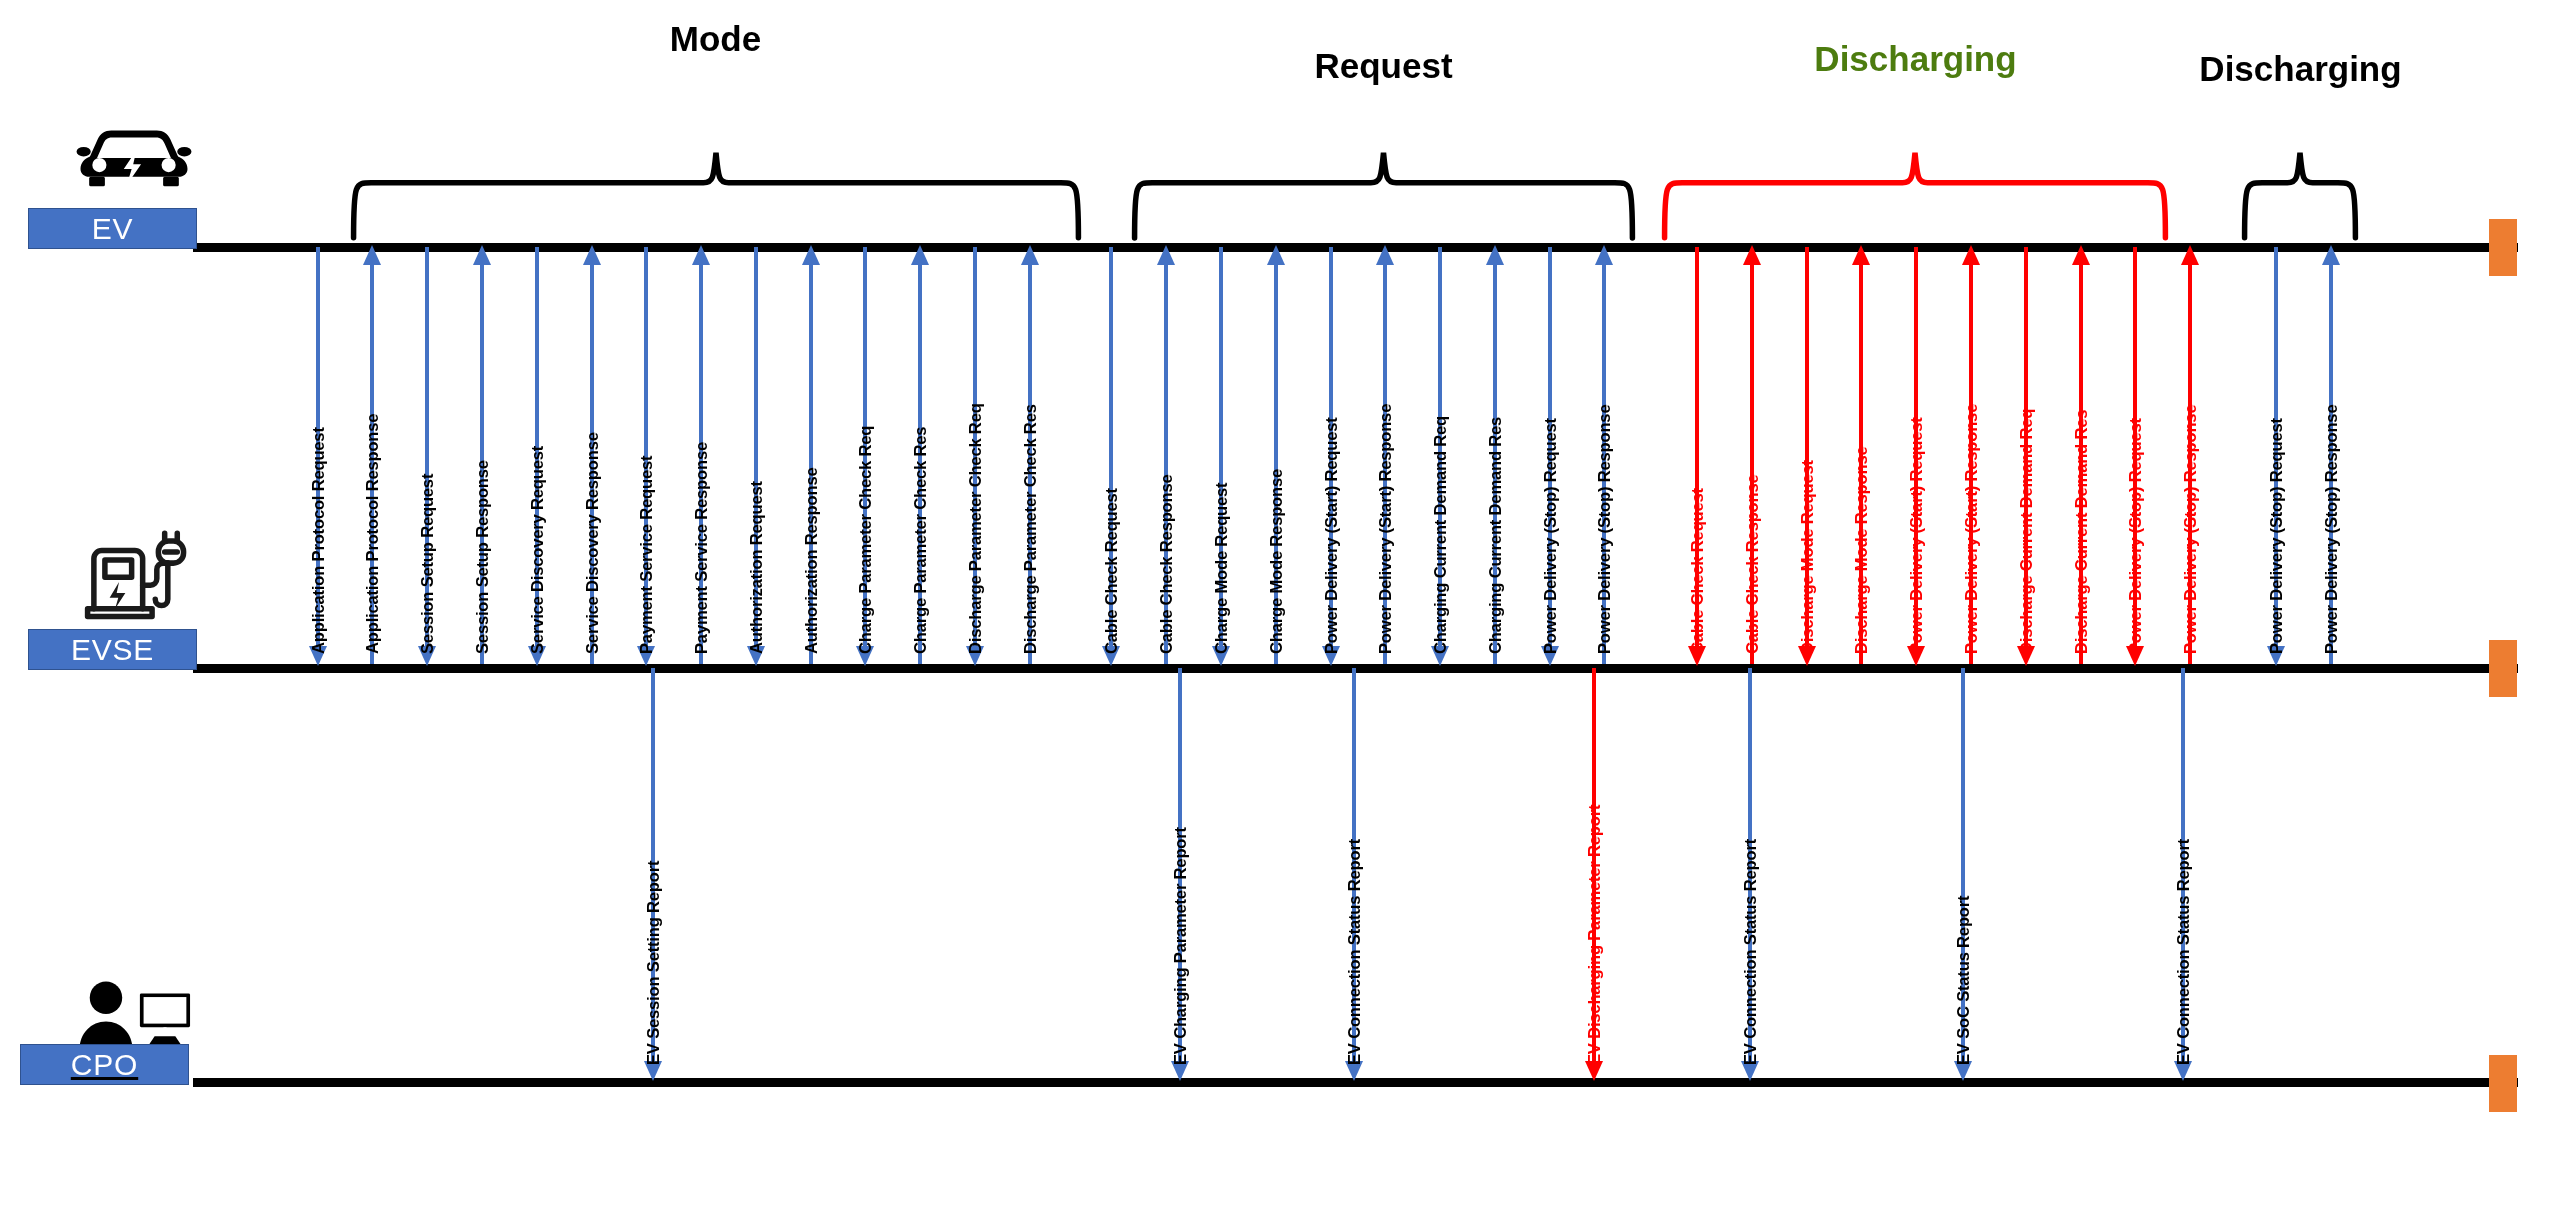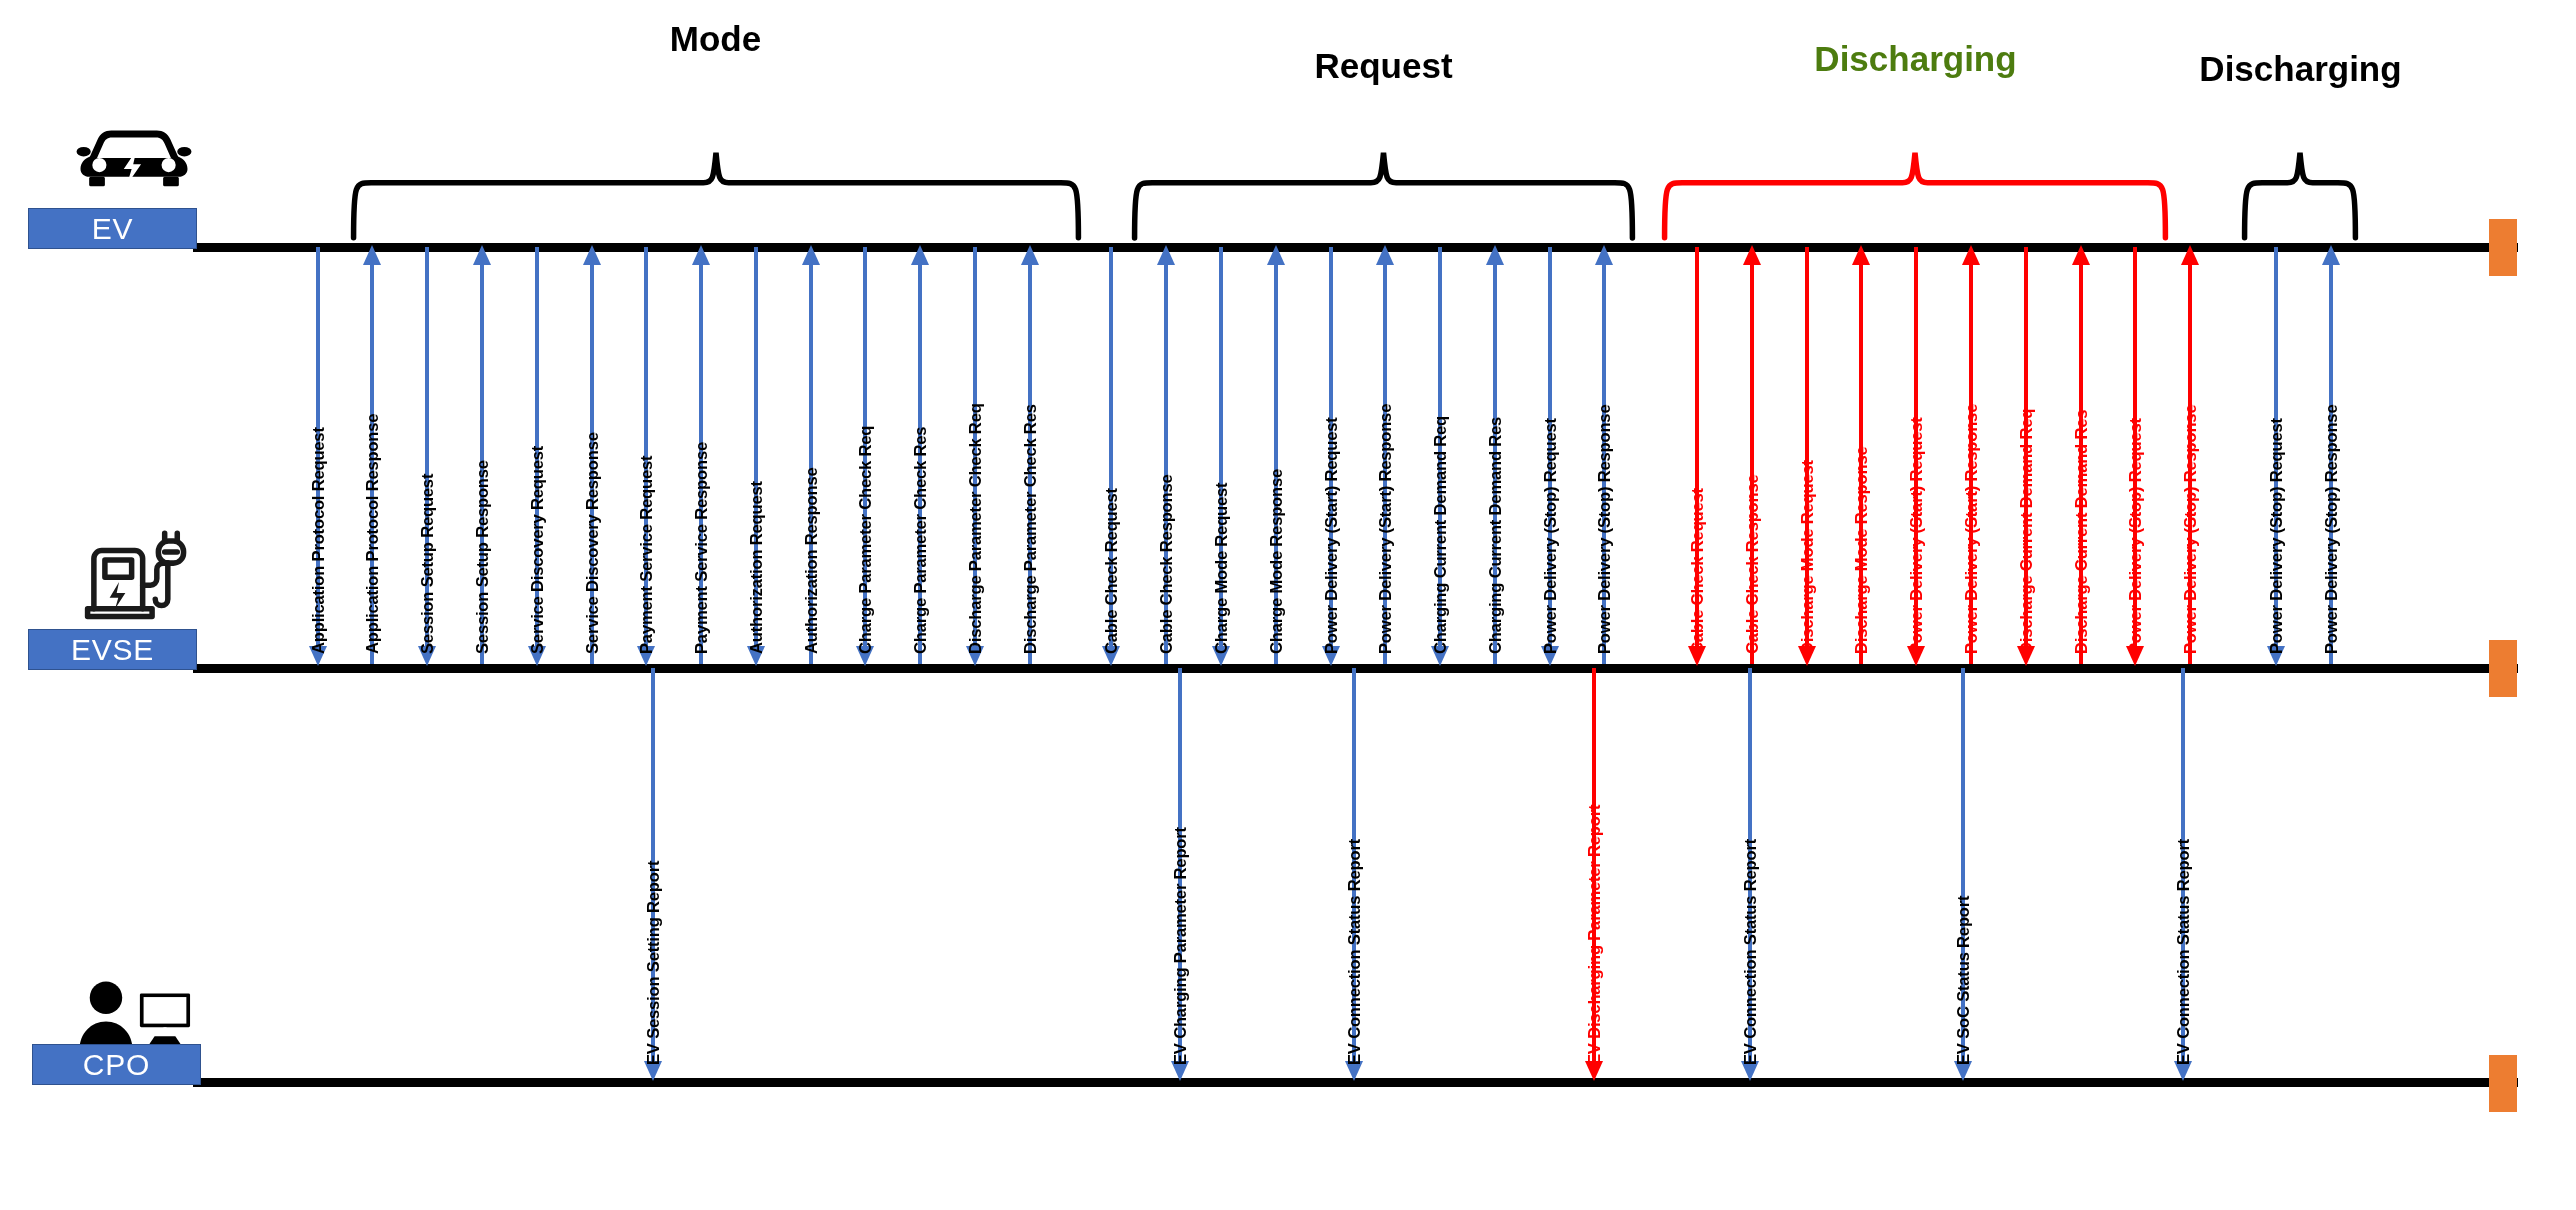--- a/index.html
+++ b/index.html
@@ -126,21 +126,21 @@
           <g fill="#000">
       <circle cx="42" cy="26" r="22"></circle>
       <path d="M6 96c0-22 16-38 36-38s36 16 36 38z"></path>
       <rect x="88" y="20" width="68" height="46" rx="2" fill="#000"></rect>
       <rect x="93" y="25" width="58" height="36" fill="#fff"></rect>
       <circle cx="122" cy="70" r="4" fill="#fff"></circle>
       <path d="M108 78h28l8 12h-44z"></path>
     </g>
         </svg>
       </div>
-      <div class="actor-box" style="left: 32px; top: 1044px;">
+      <div class="actor-box" style="left: 20px; top: 1044px; text-decoration: underline;">
         <span class="actor-label">CPO</span>
       </div>
       <div class="term-bar" style="left: 2489px; top: 1055px;"></div>
     </div>
 
   <div id="messages-layer">
       <div class="msg down blue" style="left: 318px; top: 247px; height: 417px;">
         <div class="shaft"></div>
         <div class="head"></div>
         <div class="mlabel" style="top: 407px;">Application Protocol Request</div>

